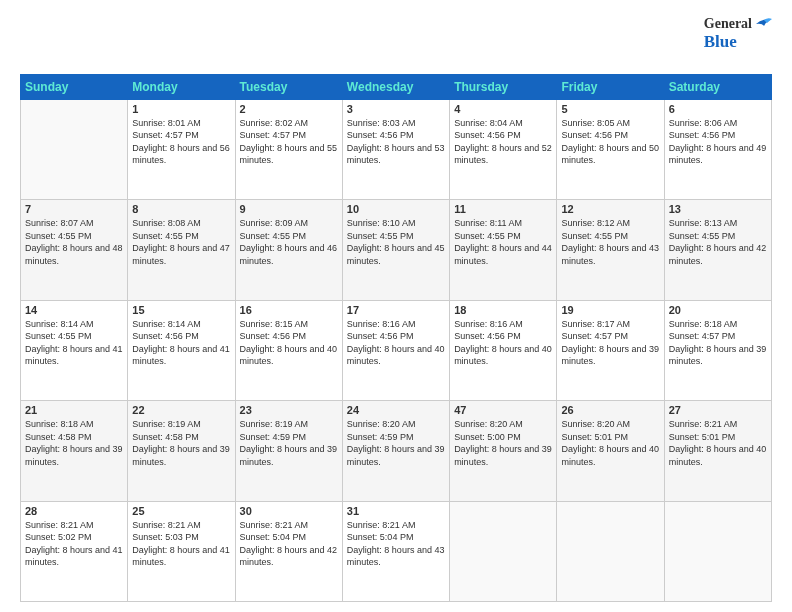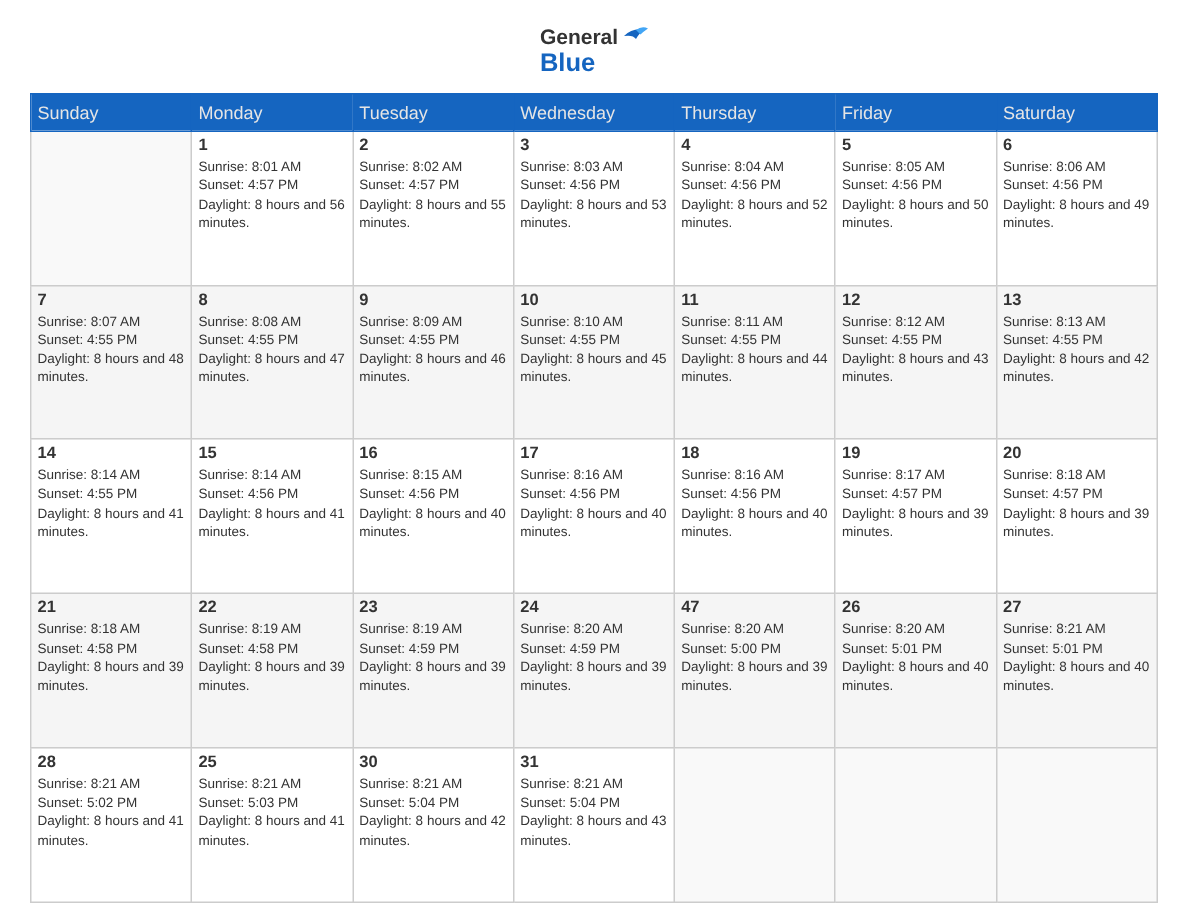--- a/index.html
+++ b/index.html
@@ -12,23 +12,24 @@
     }
     .page {
       width: 792px;
       height: 612px;
       padding: 16px 20px 10px 20px;
       display: flex;
       flex-direction: column;
     }
     .header {
       display: flex;
-      justify-content: center;
+      justify-content: flex-end;
       align-items: flex-start;
-      margin-bottom: 10px;
+      margin-bottom: 22px;
+      font-family: Liberation Serif, serif;
     }
     .logo {
       display: flex;
       align-items: center;
       gap: 2px;
     }
     .title-block {
       text-align: right;
     }
     .month-title {
@@ -43,23 +44,23 @@
     }
     .calendar {
       flex: 1;
       border: 1px solid #ccc;
       border-collapse: collapse;
       width: 100%;
       table-layout: fixed;
     }
     .calendar th {
       background-color: #1565c0;
-      color: #e5e5e5;
+      color: #5eead4;
       font-size: 12px;
-      font-weight: normal;
+      font-weight: bold;
       padding: 5px 4px;
       text-align: left;
       border: 1px solid #1565c0;
     }
     .calendar td {
       border: 1px solid #ccc;
       vertical-align: top;
       padding: 3px 4px;
       font-size: 9.5px;
       color: #333;

